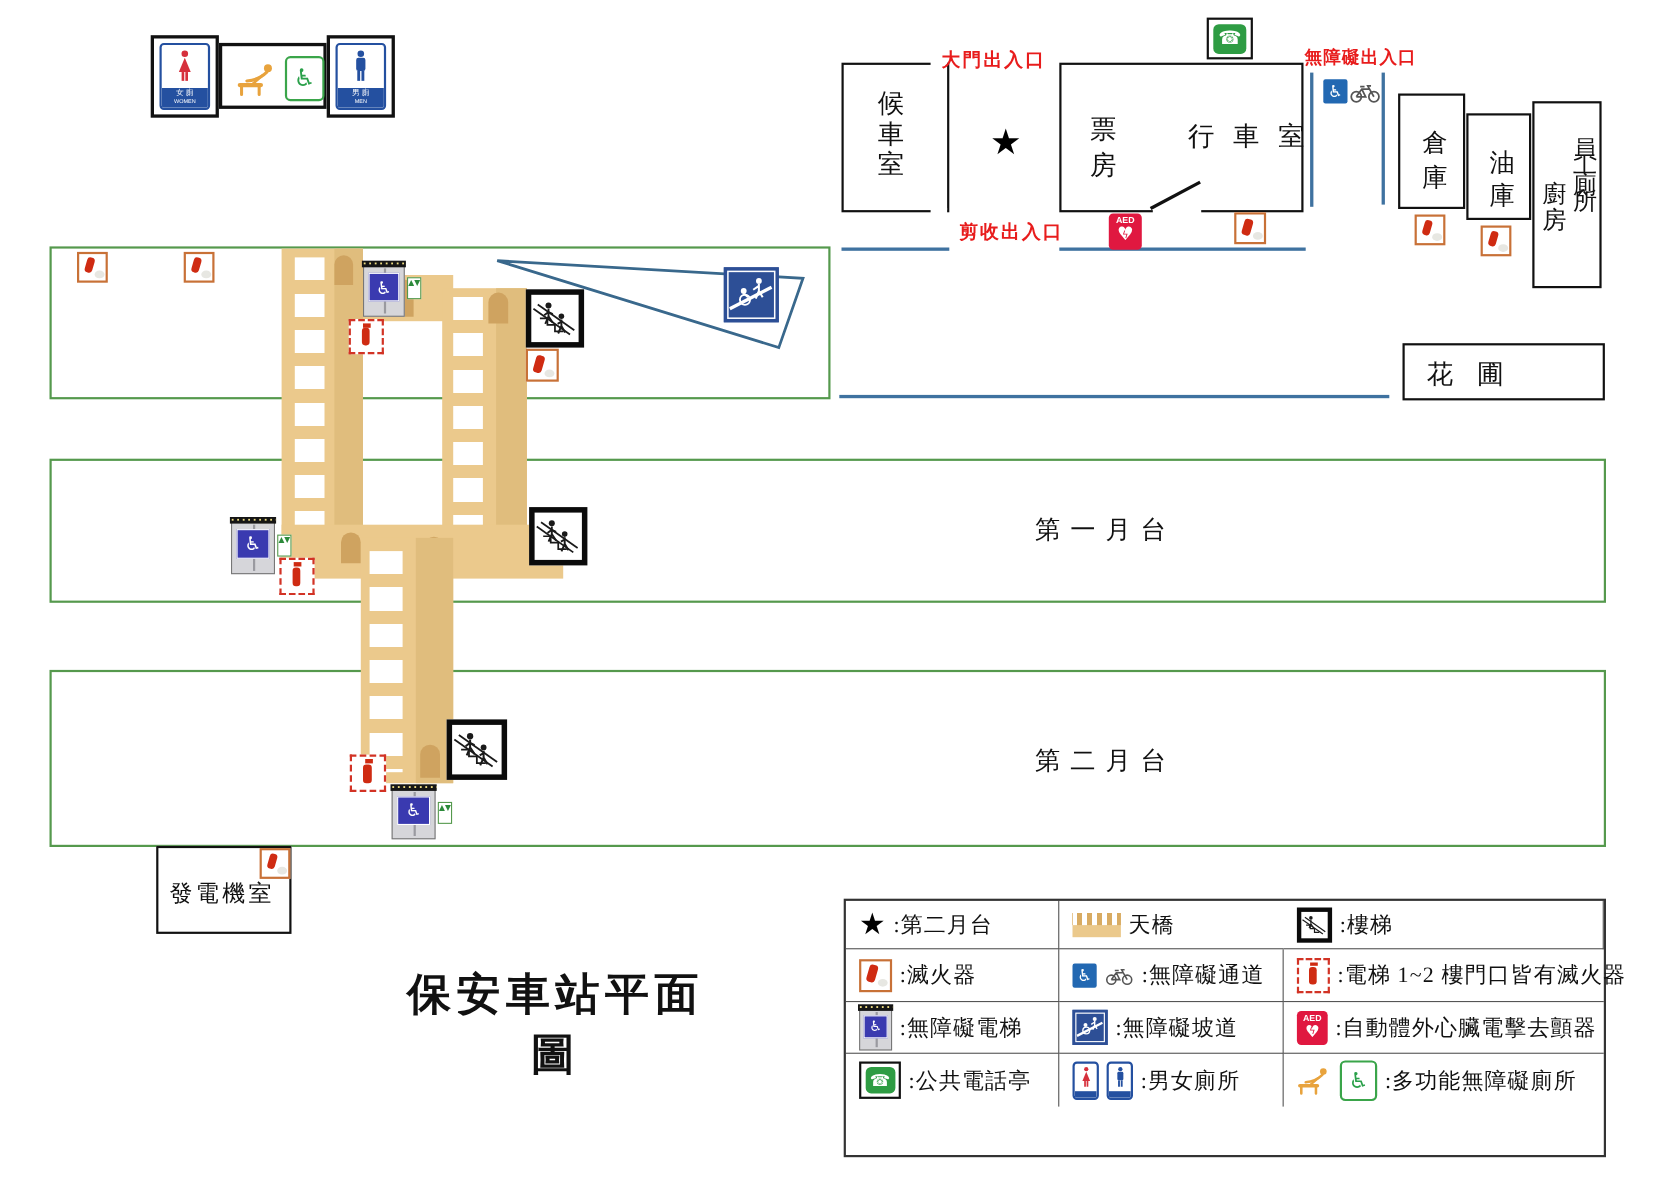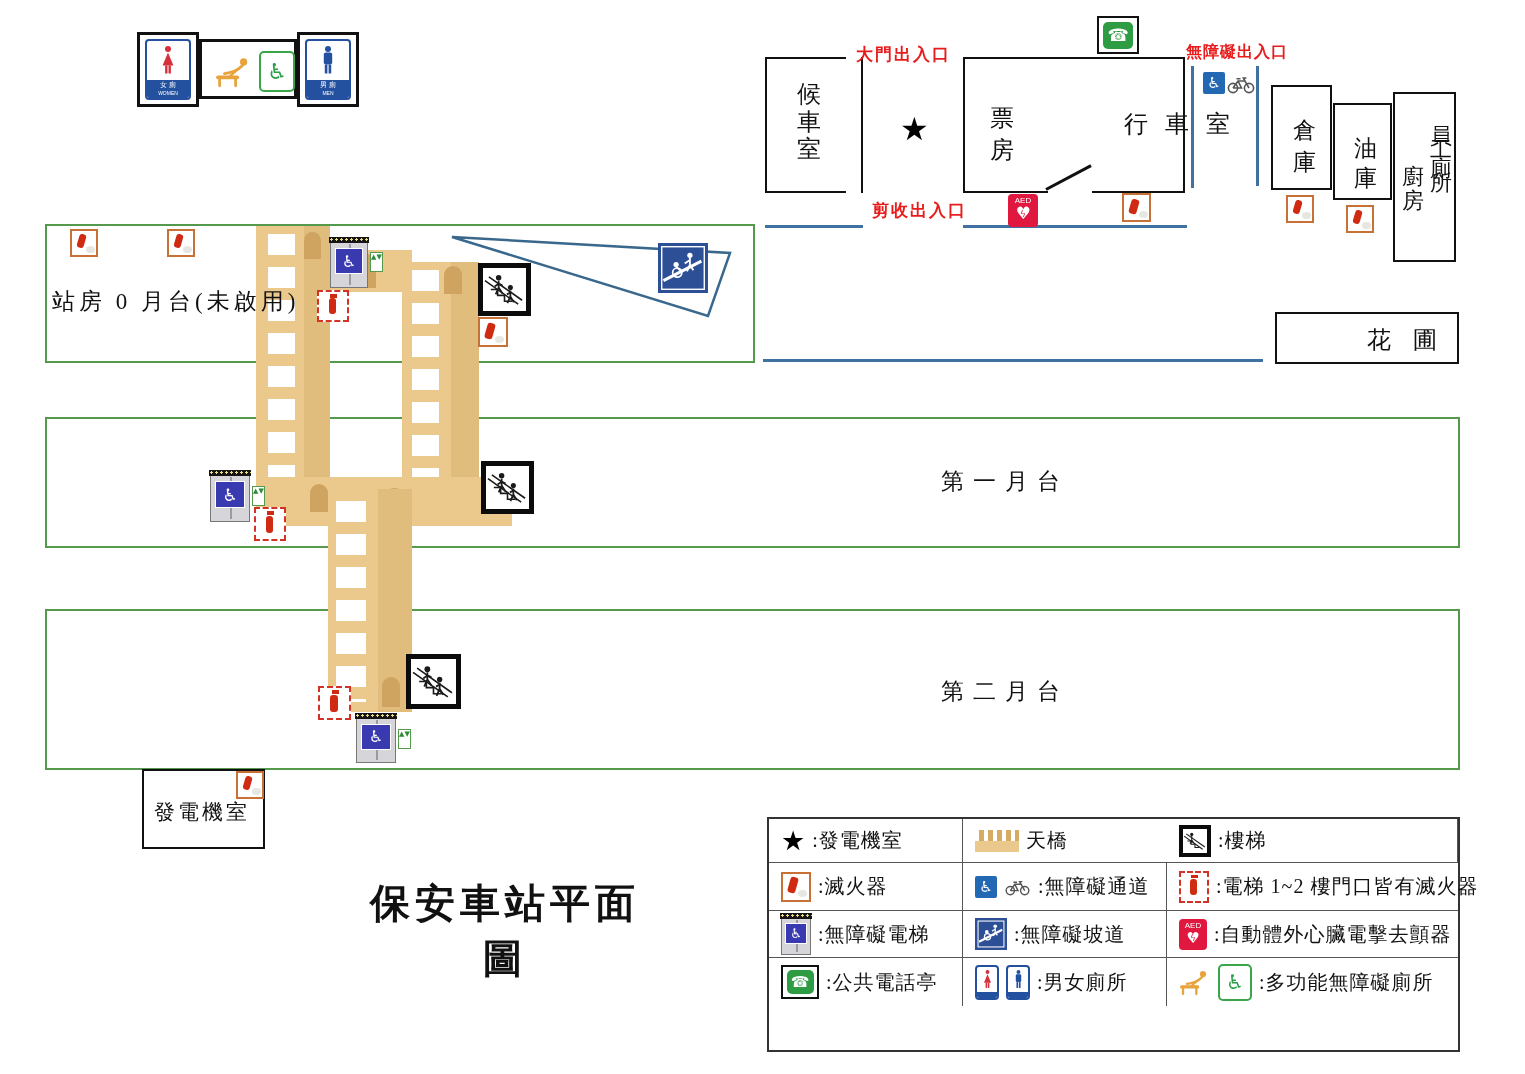--- a/index.html
+++ b/index.html
@@ -33,21 +33,21 @@
   .elev .doors{position:absolute;left:50%;top:2px;bottom:2px;width:1.5px;background:#9a9aa0;}
   .elev .sign{position:absolute;left:11%;right:11%;top:14%;height:58%;background:#3a3ab0;border:1.5px solid #fff;
               box-sizing:border-box;color:#fff;display:flex;align-items:center;justify-content:center;
               font-family:"DejaVu Sans",sans-serif;}
   .arrows{position:absolute;background:#fff;border:1px solid #55994d;color:#2c8a3a;
           font-size:7px;line-height:8px;text-align:center;font-family:"DejaVu Sans",sans-serif;}
   .stairs{position:absolute;background:#fff;border:5px solid #0b0b0b;box-sizing:border-box;}
   .ramp{position:absolute;background:#2d4f96;border:2px solid #2d4f96;box-sizing:border-box;}
   .aed{position:absolute;background:#e01840;border-radius:4px;color:#fff;text-align:center;
        font-family:"Liberation Sans",sans-serif;}
-  .aed .t{display:block;font-size:8px;font-weight:normal;line-height:9px;margin-top:2px;}
+  .aed .t{display:block;font-size:8px;font-weight:bold;line-height:9px;margin-top:2px;}
   .aed .h{position:relative;display:block;font-size:17px;line-height:16px;color:#fff;font-family:"DejaVu Sans",sans-serif;}
   .aed .z{position:absolute;left:50%;top:54%;transform:translate(-50%,-50%);font-size:9px;color:#e01840;}
   .phone{position:absolute;background:#fff;border:2.5px solid #111;box-sizing:border-box;
          display:flex;align-items:center;justify-content:center;}
   .phone .g{background:#2e9c43;border-radius:5px;color:#fff;display:flex;align-items:center;justify-content:center;
             font-family:"DejaVu Sans",sans-serif;}
   .accsq{position:absolute;background:#2268b2;color:#fff;display:flex;align-items:center;justify-content:center;
          font-family:"DejaVu Sans",sans-serif;border-radius:2px;}
   .gacc{position:absolute;background:#fff;border:2px solid #3aa54a;border-radius:5px;color:#2aa04a;
         display:flex;align-items:center;justify-content:center;font-family:"DejaVu Sans",sans-serif;}
@@ -154,40 +154,39 @@
   <div class="tan" style="left:256px;top:477px;width:256px;height:49px"></div>
   <div class="arch" style="left:310px;top:484px;width:18px;height:28px"></div>
   <div class="arch" style="left:386px;top:488px;width:17px;height:28px"></div>
 
   <div class="tan" style="left:328px;top:489px;width:84px;height:223px">
     <div class="shade" style="width:34px"></div>
     <div class="rungs" style="left:8px;top:12px;width:30px;bottom:10px"></div>
     <div class="arch" style="left:54px;top:188px;width:18px;height:30px"></div>
   </div>
 
-  <div class="htext" style="left:52px;top:286px;font-size:23px;letter-spacing:4px">站房 0 月台(未啟用)</div>
   <div class="htext" style="left:905px;top:466px;width:200px;text-align:center;font-size:23px;letter-spacing:9px">第一月台</div>
   <div class="htext" style="left:905px;top:676px;width:200px;text-align:center;font-size:23px;letter-spacing:9px">第二月台</div>
 
   <div class="blackbox" style="left:765px;top:57px;width:98px;height:136px"></div>
   <div class="whitepatch" style="left:846px;top:54px;width:15px;height:6px"></div>
   <div class="whitepatch" style="left:846px;top:189px;width:15px;height:6px"></div>
   <div class="vtext" style="left:793px;top:64px;letter-spacing:26px">候車室</div>
 
   <div class="star abs" style="left:900px;top:110px;font-size:32px">★</div>
 
   <div class="redlabel" style="left:856px;top:43px">大門出入口</div>
   <div class="redlabel" style="left:872px;top:199px">剪收出入口</div>
   <div class="redlabel" style="left:1186px;top:42px;font-size:16px;letter-spacing:1px">無障礙出入口</div>
 
   <div class="blackbox" style="left:963px;top:57px;width:222px;height:136px"></div>
   <div class="whitepatch" style="left:1048px;top:189px;width:44px;height:6px"></div>
   <div class="abs" style="left:1046px;top:188px;width:51px;height:3px;background:#111;transform:rotate(-28deg);transform-origin:left center"></div>
   <div class="vtext" style="left:986px;top:88px;letter-spacing:29px">票房</div>
-  <div class="htext" style="left:1124px;top:108px;letter-spacing:17px">行車室</div>
+  <div class="htext" style="left:1080px;top:108px;letter-spacing:17px">行車室</div>
 
   <div class="phone" style="left:1097px;top:16px;width:42px;height:38px">
     <div class="g" style="width:30px;height:27px;font-size:17px">
         <span>☎</span>
       </div>
   </div>
 
   <div class="accsq" style="left:1203px;top:72px;width:22px;height:22px;font-size:15px">
     <span>♿</span>
   </div>
@@ -220,21 +219,21 @@
   <div class="fx" style="left:1286px;top:195px;width:28px;height:28px">
       <span class="body"></span>
       <span class="spray"></span>
     </div>
   <div class="fx" style="left:1346px;top:205px;width:28px;height:28px">
       <span class="body"></span>
       <span class="spray"></span>
     </div>
 
   <div class="blackbox" style="left:1275px;top:312px;width:184px;height:52px"></div>
-  <div class="htext" style="left:1275px;top:324px;width:184px;text-align:right;letter-spacing:22px;text-indent:22px">花圃</div>
+  <div class="htext" style="left:1275px;top:324px;width:184px;text-align:left;letter-spacing:22px;text-indent:22px">花圃</div>
 
   <div class="fx" style="left:70px;top:229px;width:28px;height:28px">
       <span class="body"></span>
       <span class="spray"></span>
     </div>
   <div class="fx" style="left:167px;top:229px;width:28px;height:28px">
       <span class="body"></span>
       <span class="spray"></span>
     </div>
 
@@ -340,21 +339,21 @@
       <span class="body"></span>
       <span class="spray"></span>
     </div>
 
   <div class="ttl" style="left:350px;top:876px;width:310px;text-align:center">保安車站平面圖</div>
 
   <div id="legend">
 
     <div class="cell">
       <span class="star inline" style="font-size:27px">★</span>
-      <span class="lbl">:發電機室</span>
+      <span class="lbl">:第二月台</span>
     </div>
     <div class="cell last">
       <span class="bridge-ic inline">
           <span class="s"></span>
         </span>
       <span class="lbl">天橋</span>
     </div>
     <div class="cell">
       <span class="stairs inline" style="position:relative;width:32px;height:32px;border-width:4px">
         <svg viewBox="0 0 44 44" width="100%" height="100%">

